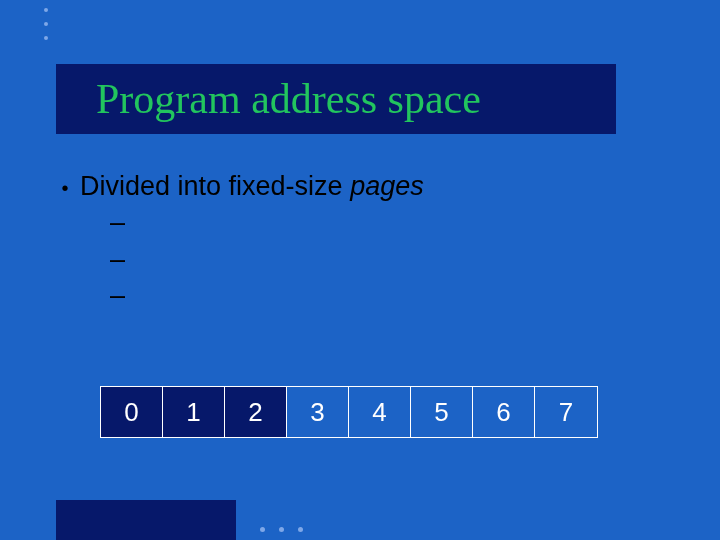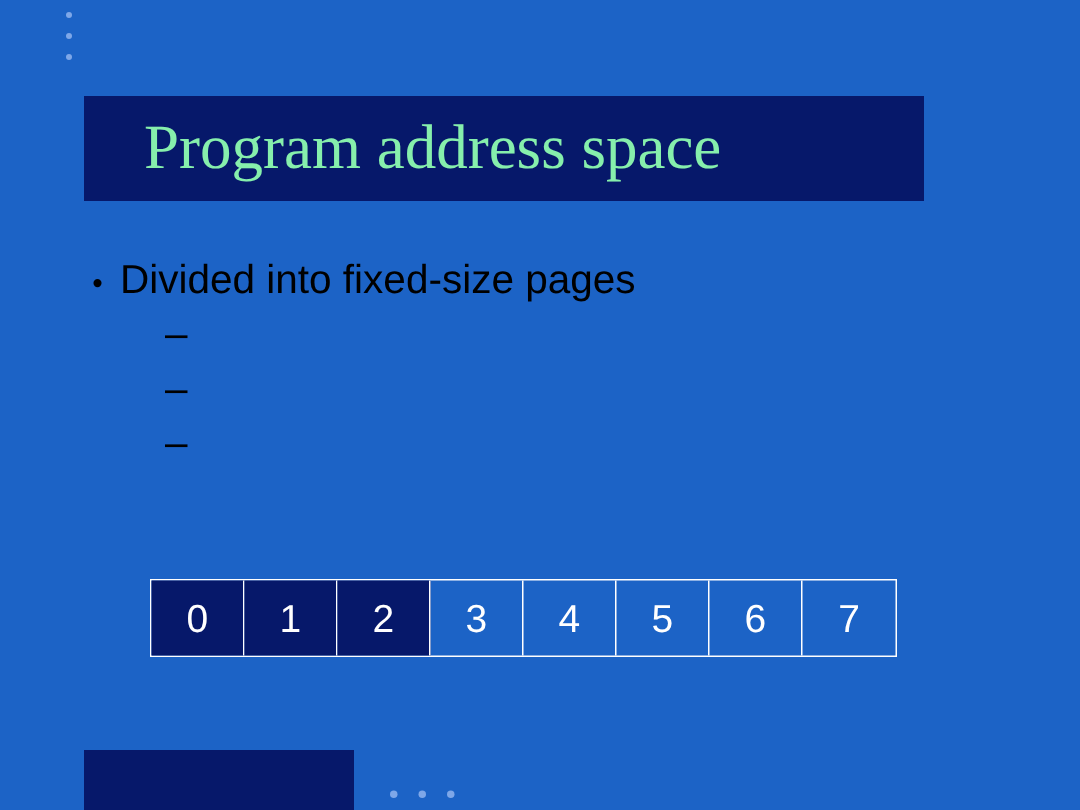--- a/index.html
+++ b/index.html
@@ -24,37 +24,37 @@
   .dots-bottom .dot { width: 5px; height: 5px; border-radius: 50%; background: #7ea7e8; }
   .title-bar {
     position: absolute;
     top: 64px; left: 56px;
     width: 560px; height: 70px;
     background: #06186a;
     display: flex; align-items: center;
     padding-left: 40px;
   }
   .title-bar span {
-    color: #86efac;
+    color: #22c55e;
     font-size: 42px;
     font-weight: 400;
     font-family: "Times New Roman", Times, serif;
   }
   .content {
     position: absolute;
     top: 168px; left: 50px;
     width: 620px;
     font-size: 27px;
     line-height: 1.35;
   }
   .bullet-row { display: flex; align-items: baseline; }
   .bullet-dot { width: 30px; flex-shrink: 0; text-align: center; font-size: 20px; }
   .sub { padding-left: 60px; display: flex; align-items: baseline; }
   .dash { width: 22px; flex-shrink: 0; }
-  .italic { }
+  .italic { font-style: italic; }
   .page-strip {
     position: absolute;
     top: 386px; left: 100px;
     display: flex;
     border: 1px solid #fff;
   }
   .page-cell {
     width: 62px; height: 50px;
     border-right: 1px solid #fff;
     display: flex; align-items: center; justify-content: center;

